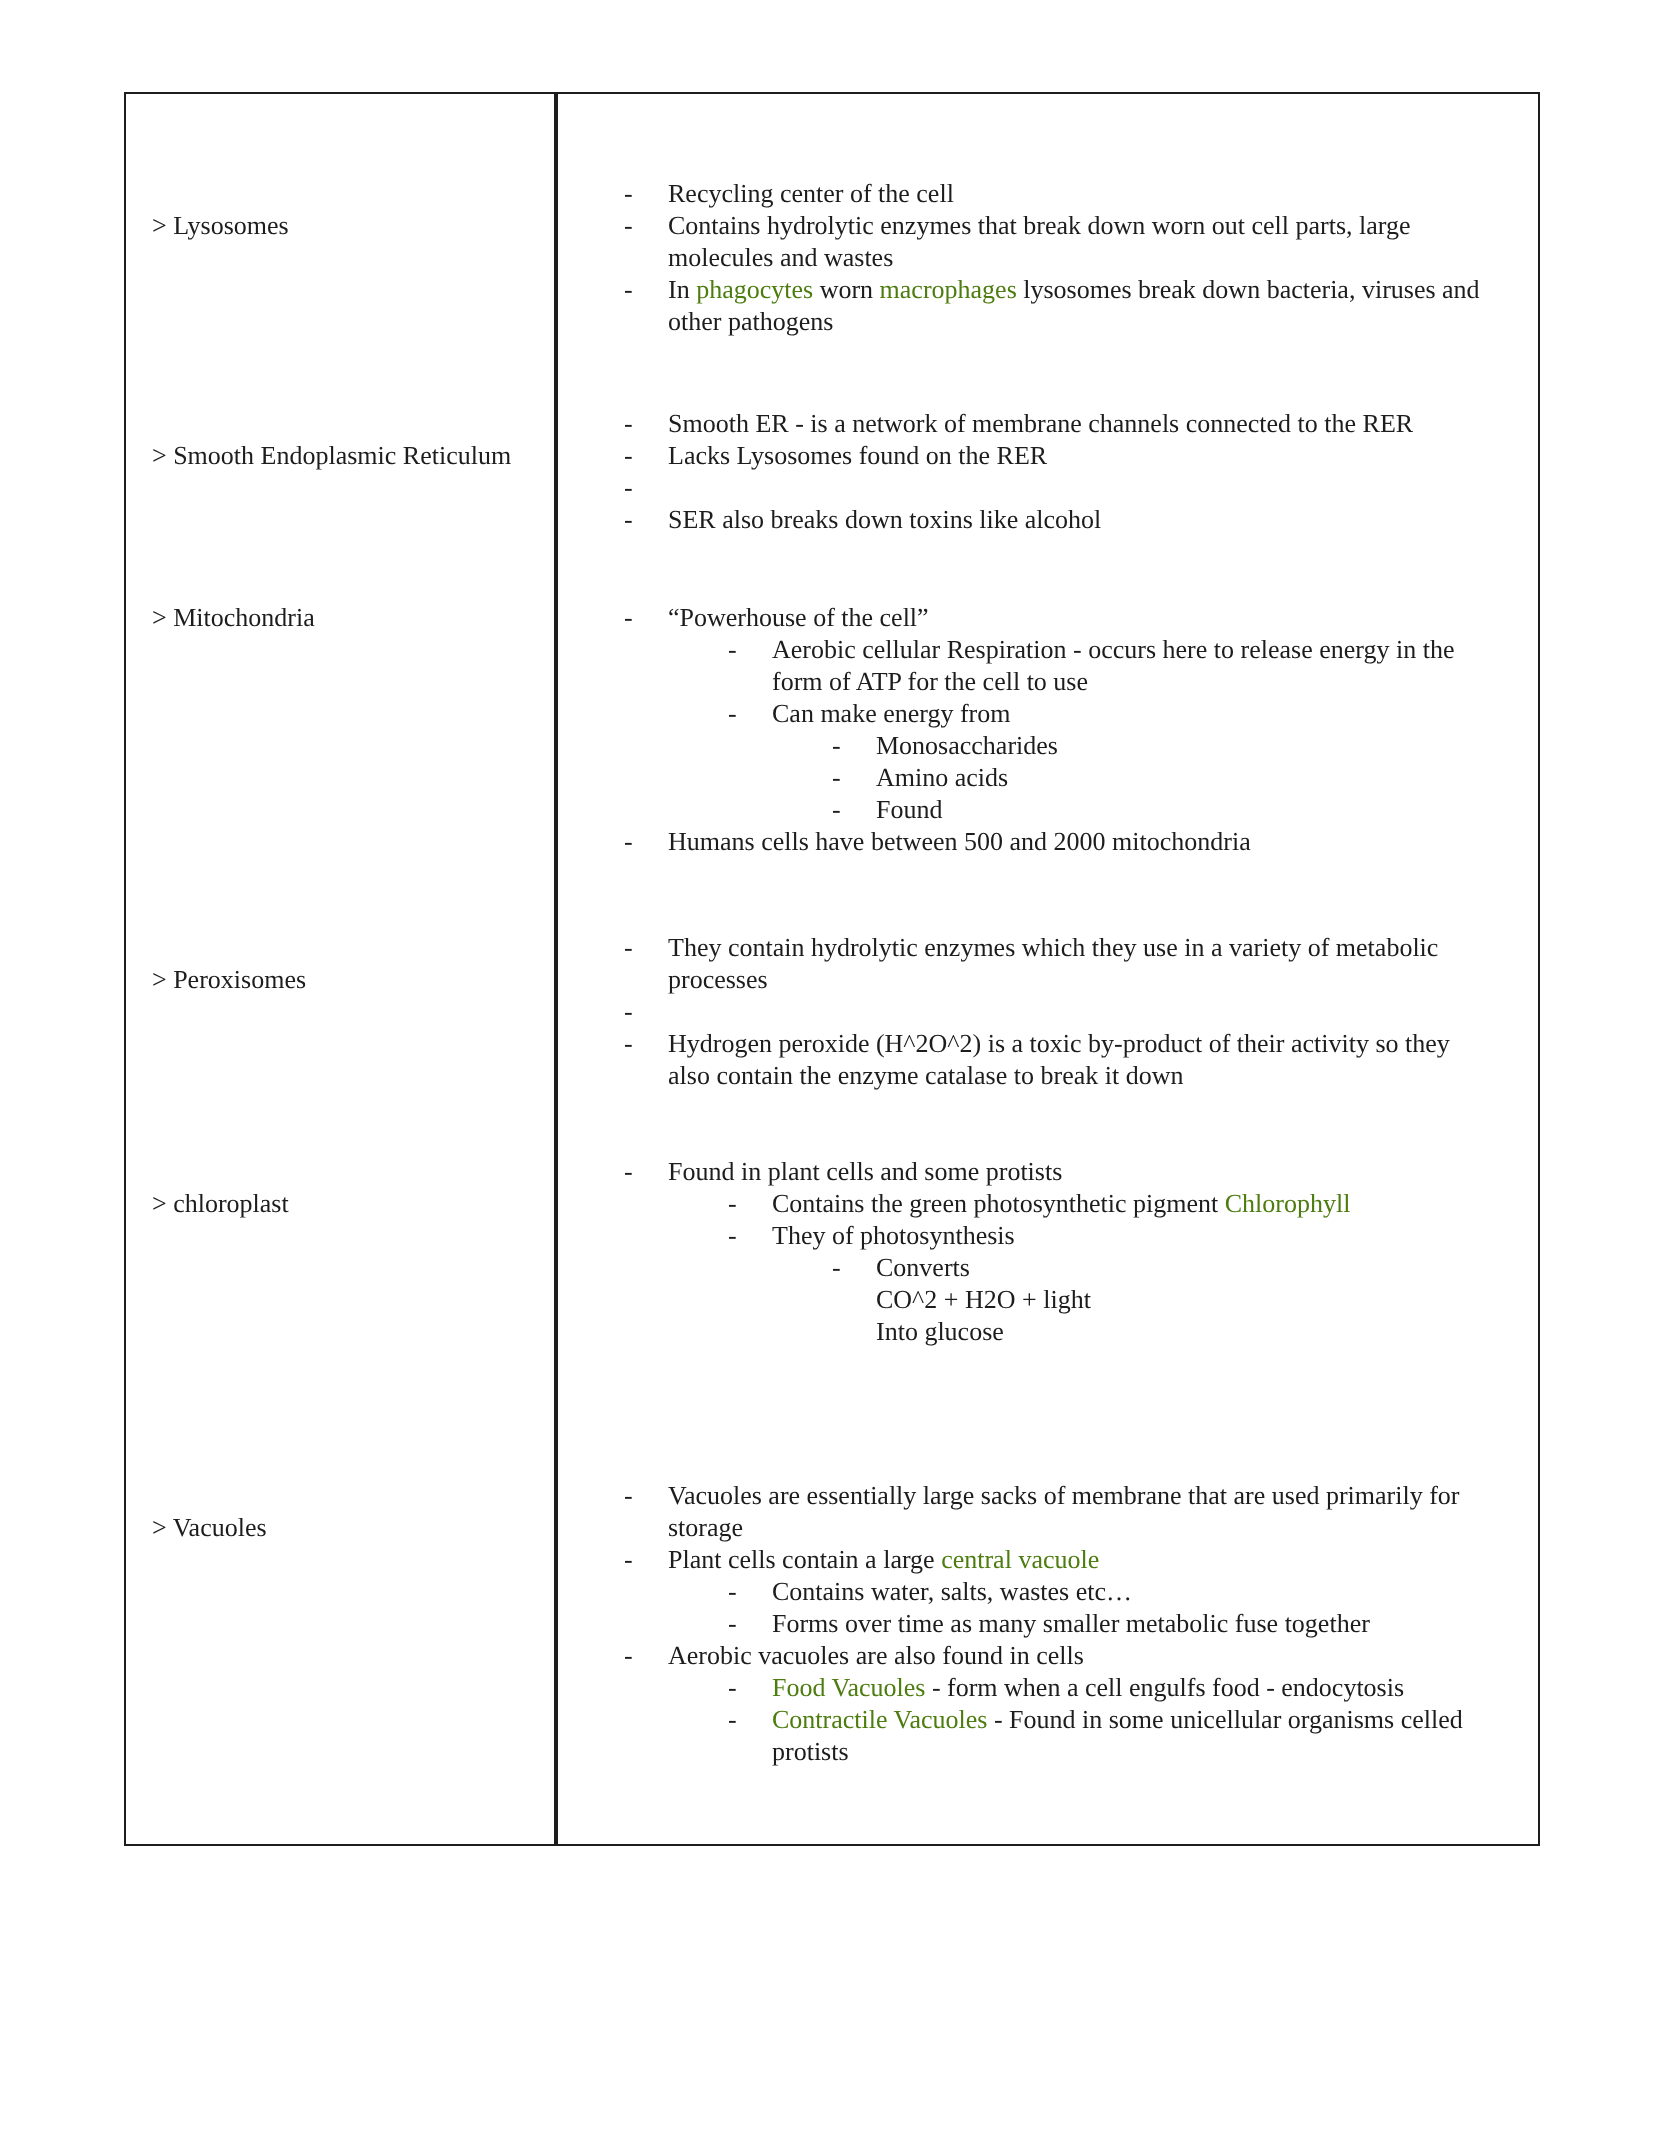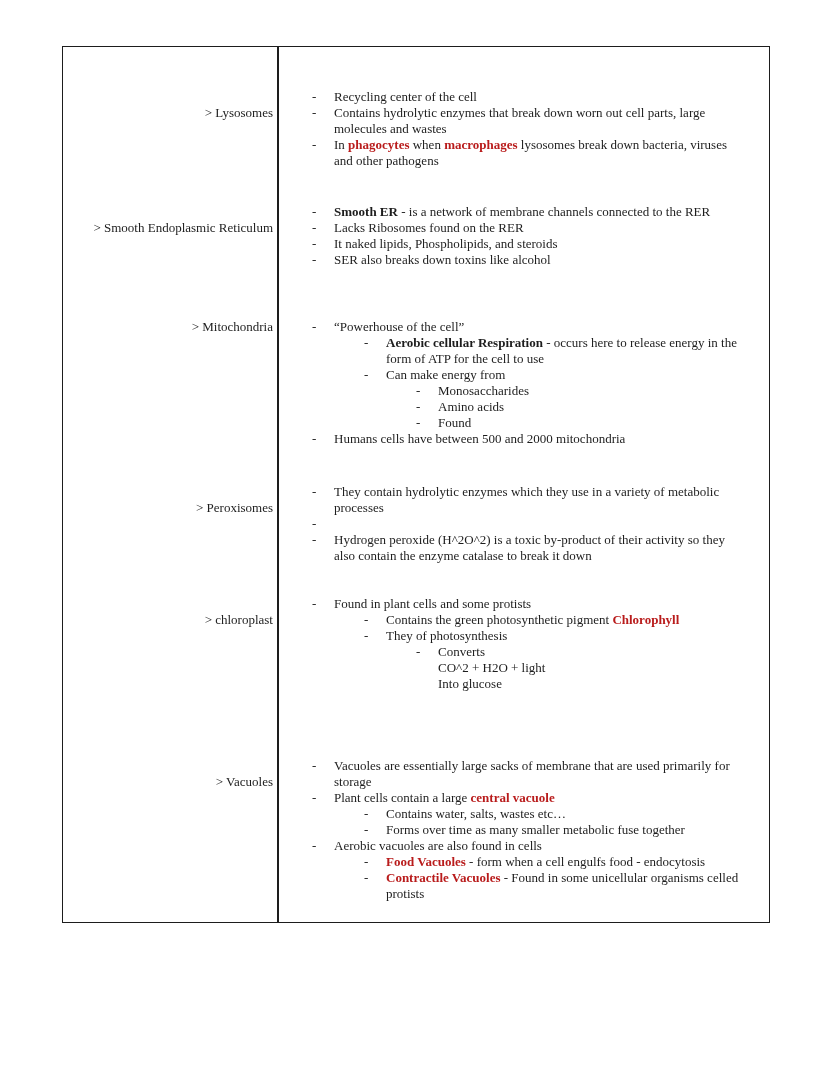--- a/index.html
+++ b/index.html
@@ -34,51 +34,50 @@
     background: #1d1d1d;
   }
   .table-body {
     position: relative;
     height: 100%;
     overflow: hidden;
   }
   .section { display: flex; }
   .section:nth-of-type(1) { margin-top: 42px; }
   .section:nth-of-type(2) { margin-top: 35px; }
-  .section:nth-of-type(3) { margin-top: 51px; }
+  .section:nth-of-type(3) { margin-top: 33px; }
   .section:nth-of-type(4) { margin-top: 37px; }
   .section:nth-of-type(5) { margin-top: 32px; }
   .section:nth-of-type(6) { margin-top: 66px; }
   .cell-label {
     flex: 0 0 216px;
     box-sizing: border-box;
     padding: 16px 6px 0 13px;
     font-size: 13px;
     line-height: 16px;
-    text-align: right;
   }
   .section:nth-of-type(3) .cell-label { padding-top: 0; }
   .cell-content {
     flex: 1 1 auto;
     box-sizing: border-box;
     padding-right: 28px;
     font-size: 13px;
     line-height: 16px;
   }
   .item { display: flex; }
   .item .marker {
     flex: 0 0 22px;
     text-align: left;
   }
   .item .txt { flex: 1 1 auto; }
   .lvl1 { padding-left: 33px; }
   .lvl2 { padding-left: 85px; }
   .lvl3 { padding-left: 137px; }
-  .seg-red { color: #b91c1c; font-weight: bold; }
-  .seg-bold { font-weight: bold; }
+  .seg-red { color: #4d7c0f; }
+  .seg-bold { font-weight: normal; }
 </style>
 </head>
 <body>
 
 <div class="page">
   <div class="notes-table">
     <div class="col-divider"></div>
     <div class="table-body">
         <div class="section">
           <div class="cell-label">&gt; Lysosomes</div>
@@ -86,38 +85,37 @@
             <div class="item lvl1">
               <span class="marker">-</span>
               <div class="txt"><span>Recycling center of the cell</span></div>
             </div>
             <div class="item lvl1">
               <span class="marker">-</span>
               <div class="txt"><span>Contains hydrolytic enzymes that break down worn out cell parts, large molecules and wastes</span></div>
             </div>
             <div class="item lvl1">
               <span class="marker">-</span>
-              <div class="txt"><span>In </span><span class="seg-red">phagocytes</span><span> when </span><span class="seg-red">macrophages</span><span> lysosomes break down bacteria, viruses and other pathogens</span></div>
+              <div class="txt"><span>In </span><span class="seg-red">phagocytes</span><span> worn </span><span class="seg-red">macrophages</span><span> lysosomes break down bacteria, viruses and other pathogens</span></div>
             </div>
           </div>
         </div>
         <div class="section">
           <div class="cell-label">&gt; Smooth Endoplasmic Reticulum</div>
           <div class="cell-content">
             <div class="item lvl1">
               <span class="marker">-</span>
               <div class="txt"><span class="seg-bold">Smooth ER</span><span> - is a network of membrane channels connected to the RER</span></div>
             </div>
             <div class="item lvl1">
               <span class="marker">-</span>
-              <div class="txt"><span>Lacks Ribosomes found on the RER</span></div>
-            </div>
-            <div class="item lvl1">
-              <span class="marker">-</span>
-              <div class="txt"><span>It naked lipids, Phospholipids, and steroids</span></div>
+              <div class="txt"><span>Lacks Lysosomes found on the RER</span></div>
+            </div>
+            <div class="item lvl1">
+              <span class="marker">-</span>
             </div>
             <div class="item lvl1">
               <span class="marker">-</span>
               <div class="txt"><span>SER also breaks down toxins like alcohol</span></div>
             </div>
           </div>
         </div>
         <div class="section">
           <div class="cell-label">&gt; Mitochondria</div>
           <div class="cell-content">

